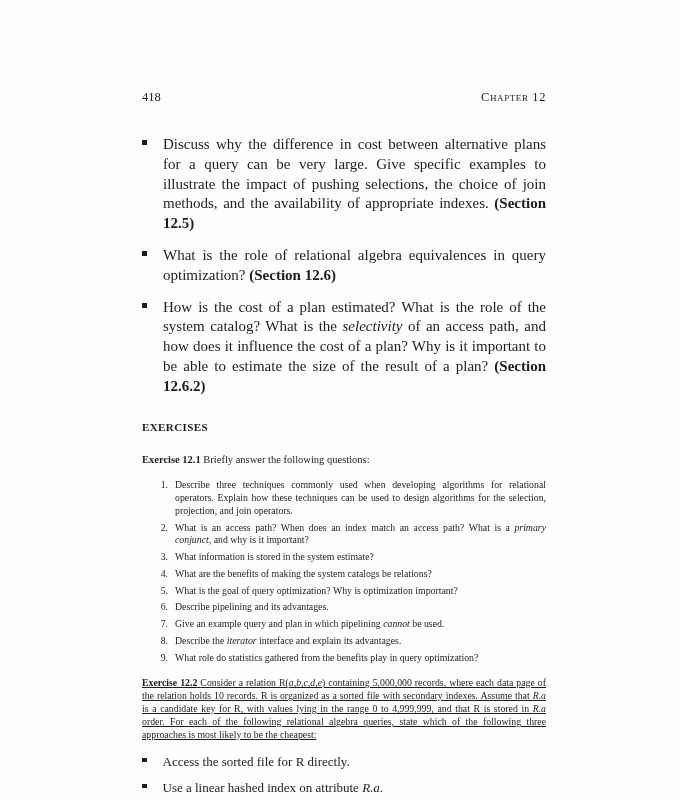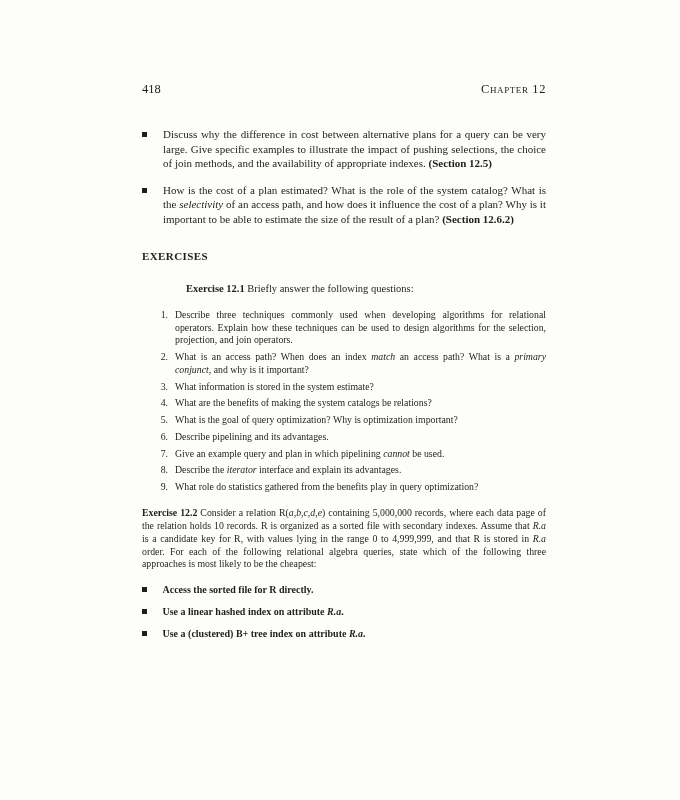--- a/index.html
+++ b/index.html
@@ -24,26 +24,27 @@
   }
   .header-row {
     display: flex;
     justify-content: space-between;
     align-items: baseline;
     font-size: 12.5px;
   }
   .chapter {
     font-variant: small-caps;
     letter-spacing: 0.6px;
+    margin-top: 8px;
   }
   .top-bullets { margin-top: 30px; }
   .bullet-item {
     display: flex;
     margin-bottom: 12px;
-    font-size: 11px;
+    font-size: 15px;
     line-height: 1.32;
     text-align: justify;
   }
   .sq {
     flex: none;
     width: 5px;
     height: 5px;
     background: #1e1e1e;
     margin-top: 5px;
     margin-right: 16px;
@@ -61,21 +62,20 @@
     margin-top: 24px;
     font-size: 11px;
     font-weight: bold;
     letter-spacing: 0.4px;
   }
   .ex-intro {
     margin-top: 20px;
     font-size: 10.5px;
     line-height: 1.32;
     text-align: justify;
-    margin-left: 44px;
   }
   .ex-label { font-weight: bold; }
   .num-list { margin-top: 13px; padding-left: 8px; }
   .num-item {
     display: flex;
     margin-bottom: 4px;
     font-size: 9.8px;
     line-height: 1.3;
     text-align: justify;
   }
@@ -84,45 +84,49 @@
     width: 18px;
     text-align: right;
     margin-right: 7px;
   }
   .num-text { flex: 1; }
   .ex2-body {
     margin-top: 13px;
     font-size: 9.8px;
     line-height: 1.32;
     text-align: justify;
+    text-decoration: underline;
   }
   .options { margin-top: 12px; }
   .option-item {
     display: flex;
     margin-bottom: 9px;
-    font-size: 10px;
+    font-size: 13px;
     line-height: 1.3;
-    font-weight: bold;
   }
 </style>
 </head>
 <body>
 
 <div class="page">
   <div class="content">
 
     <div class="header-row">
       <span>418</span>
       <span class="chapter">Chapter 12</span>
     </div>
 
     <div class="top-bullets">
       <div class="bullet-item">
         <span class="sq"></span>
         <span class="btxt">Discuss why the difference in cost between alternative plans for a query can be very large. Give specific examples to illustrate the impact of pushing selections, the choice of join methods, and the availability of appropriate indexes. <span style="font-weight: bold;">(Section 12.5)</span></span>
+      </div>
+      <div class="bullet-item">
+        <span class="sq"></span>
+        <span class="btxt">What is the role of relational algebra equivalences in query optimization? <span style="font-weight: bold;">(Section 12.6)</span></span>
       </div>
       <div class="bullet-item">
         <span class="sq"></span>
         <span class="btxt">How is the cost of a plan estimated? What is the role of the system catalog? What is the <span style="font-style: italic;">selectivity</span> of an access path, and how does it influence the cost of a plan? Why is it important to be able to estimate the size of the result of a plan? <span style="font-weight: bold;">(Section 12.6.2)</span></span>
       </div>
     </div>
 
     <div class="exercises-heading">EXERCISES</div>
 
     <p class="ex-intro">
@@ -130,21 +134,21 @@
       <span>Briefly answer the following questions:</span>
     </p>
 
     <div class="num-list">
       <div class="num-item">
         <span class="num">1.</span>
         <span class="num-text">Describe three techniques commonly used when developing algorithms for relational operators. Explain how these techniques can be used to design algorithms for the selection, projection, and join operators.</span>
       </div>
       <div class="num-item">
         <span class="num">2.</span>
-        <span class="num-text">What is an access path? When does an index <span style="font-style: italic;">match</span> an access path? What is a <span style="font-style: italic;">primary conjunct</span>, and why is it important?</span>
+        <span class="num-text">What is an access path? When does an index <span style="">match</span> an access path? What is a <span style="font-style: italic;">primary conjunct</span>, and why is it important?</span>
       </div>
       <div class="num-item">
         <span class="num">3.</span>
         <span class="num-text">What information is stored in the system estimate?</span>
       </div>
       <div class="num-item">
         <span class="num">4.</span>
         <span class="num-text">What are the benefits of making the system catalogs be relations?</span>
       </div>
       <div class="num-item">

